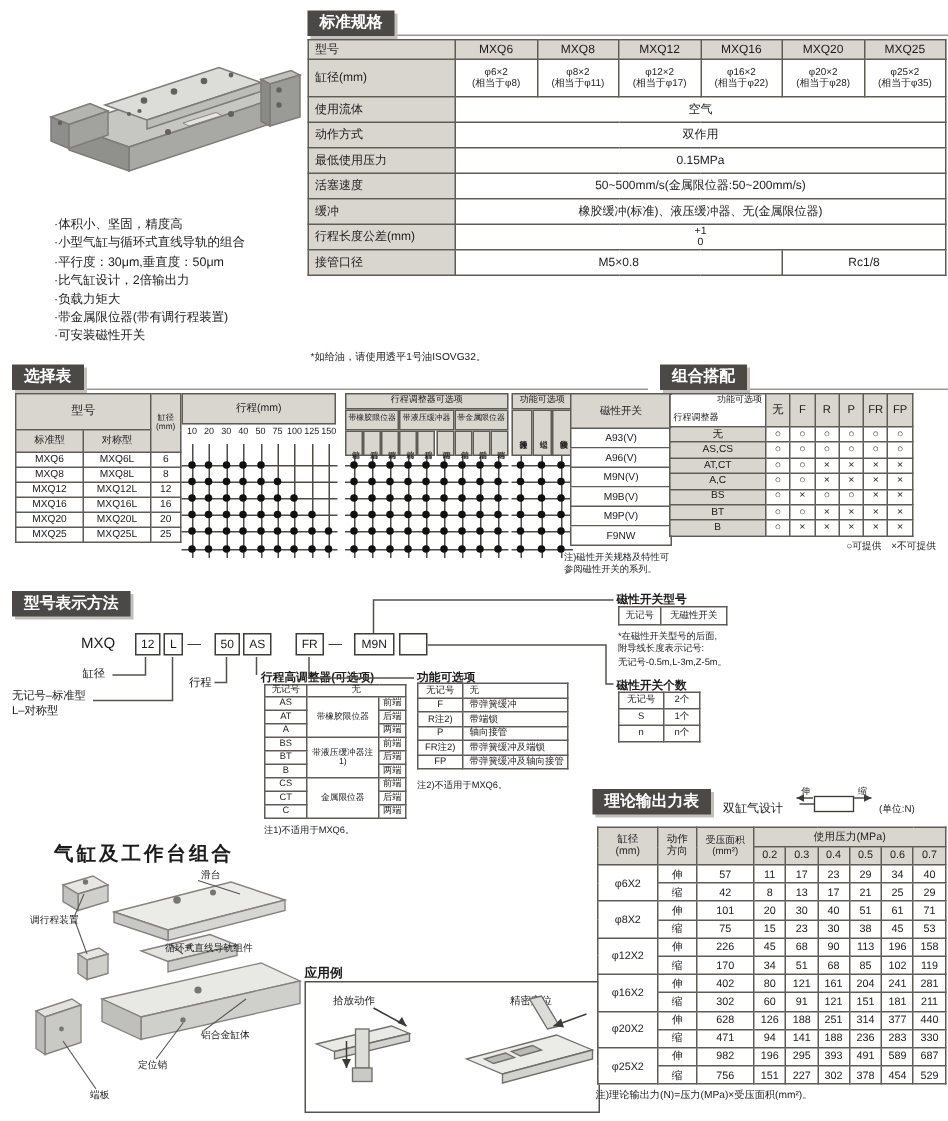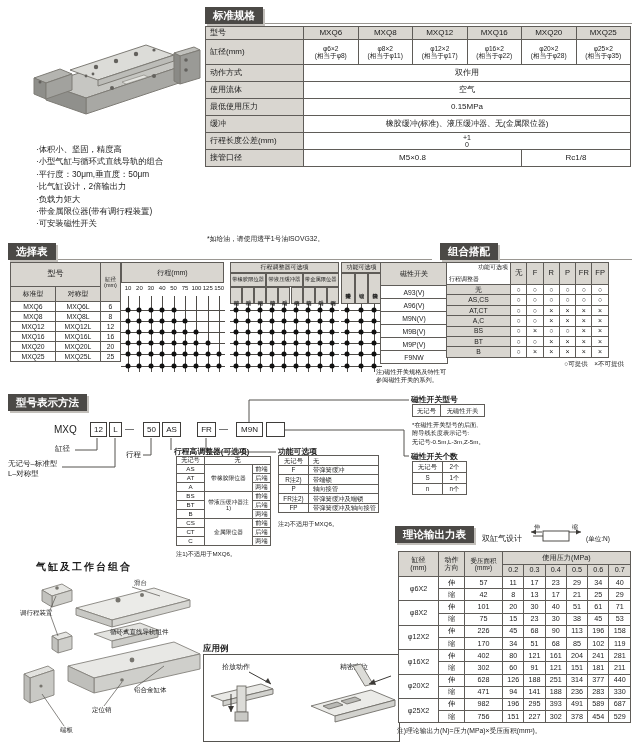--- a/index.html
+++ b/index.html
@@ -32,21 +32,21 @@
 .lbl{position:absolute;font-size:7.5px;white-space:nowrap;}
 .codebox{position:absolute;border:1px solid #3f3d3a;font-size:8px;line-height:13px;
   text-align:center;height:15px;background:#fff;z-index:2;}
 .dash{position:absolute;font-size:9px;z-index:2;}
 .diag{position:relative;background:#d9d6d0;
   background-image:linear-gradient(to bottom right,transparent 49%,#5f5c58 49%,#5f5c58 51%,transparent 51%);}
 .diag .dt{position:absolute;top:1px;right:2px;font-size:6px;}
 .diag .dl{position:absolute;bottom:1px;left:2px;font-size:6px;}
 .legend{position:absolute;font-size:6.5px;text-align:right;}
 .apbox{position:absolute;border:1px solid #55534f;background:#fff;}
-.sec-title{position:absolute;font-weight:bold;font-size:10px;letter-spacing:2px;white-space:nowrap;}
+.sec-title{position:absolute;font-weight:bold;font-size:13px;letter-spacing:2px;white-space:nowrap;}
 svg.abs{position:absolute;}
 </style>
 </head>
 <body>
 
 <div class="page">
 
   <svg class="abs" style="left:26px;top:20px;width:182px;height:108px" viewBox="0 0 182 108">
     <g stroke="#7e7c76" stroke-width="1">
       <polygon points="20,64 122,30 162,44 60,78" fill="#c6c6c2"></polygon>
@@ -112,30 +112,34 @@
         <tr style="height:25px">
           <td class="hd lab">缸径(mm)</td>
           <td class="sm">φ6×2<br>(相当于φ8)</td>
           <td class="sm">φ8×2<br>(相当于φ11)</td>
           <td class="sm">φ12×2<br>(相当于φ17)</td>
           <td class="sm">φ16×2<br>(相当于φ22)</td>
           <td class="sm">φ20×2<br>(相当于φ28)</td>
           <td class="sm">φ25×2<br>(相当于φ35)</td>
         </tr>
         <tr style="height:17px">
+          <td class="hd lab">使用流体</td>
+          <td colspan="6" class="">空气</td>
+        </tr>
+        <tr style="height:17px">
           <td class="hd lab">动作方式</td>
           <td colspan="6" class="">双作用</td>
-        </tr>
-        <tr style="height:17px">
-          <td class="hd lab">使用流体</td>
-          <td colspan="6" class="">空气</td>
         </tr>
         <tr style="height:17px">
           <td class="hd lab">最低使用压力</td>
           <td colspan="6" class="">0.15MPa</td>
+        </tr>
+        <tr style="height:17px">
+          <td class="hd lab">活塞速度</td>
+          <td colspan="6" class="">50~500mm/s(金属限位器:50~200mm/s)</td>
         </tr>
         <tr style="height:17px">
           <td class="hd lab">缓冲</td>
           <td colspan="6" class="">橡胶缓冲(标准)、液压缓冲器、无(金属限位器)</td>
         </tr>
         <tr style="height:17px">
           <td class="hd lab">行程长度公差(mm)</td>
           <td colspan="6" class="frac">+1<br>0</td>
         </tr>
         <tr style="height:17px">

